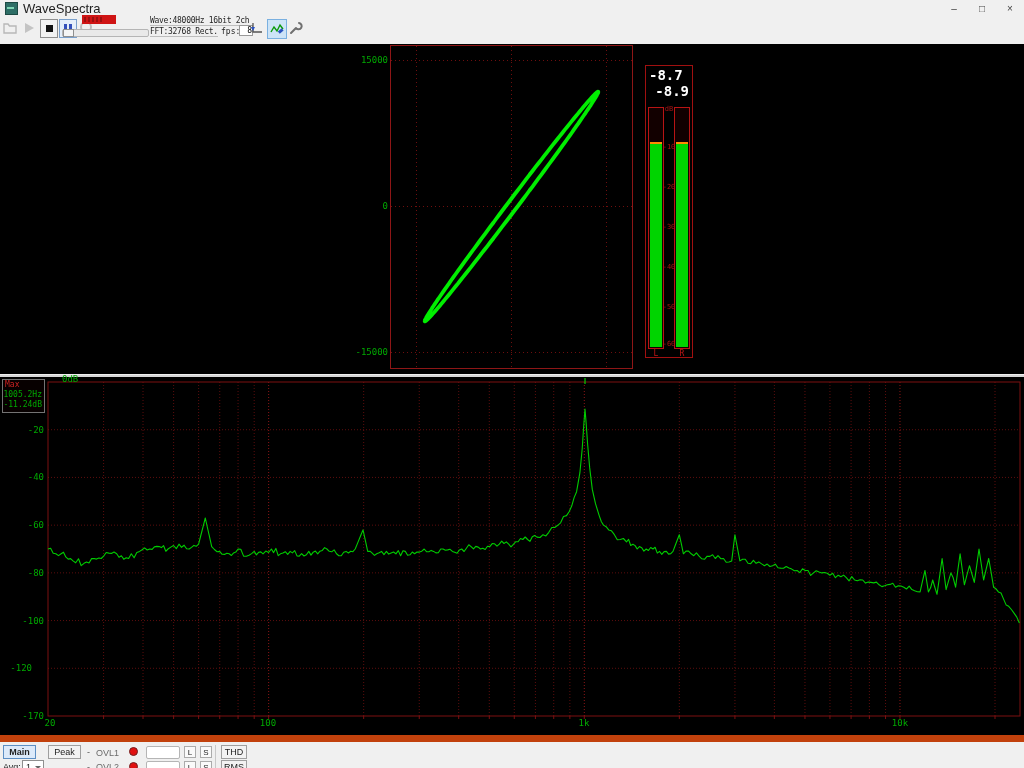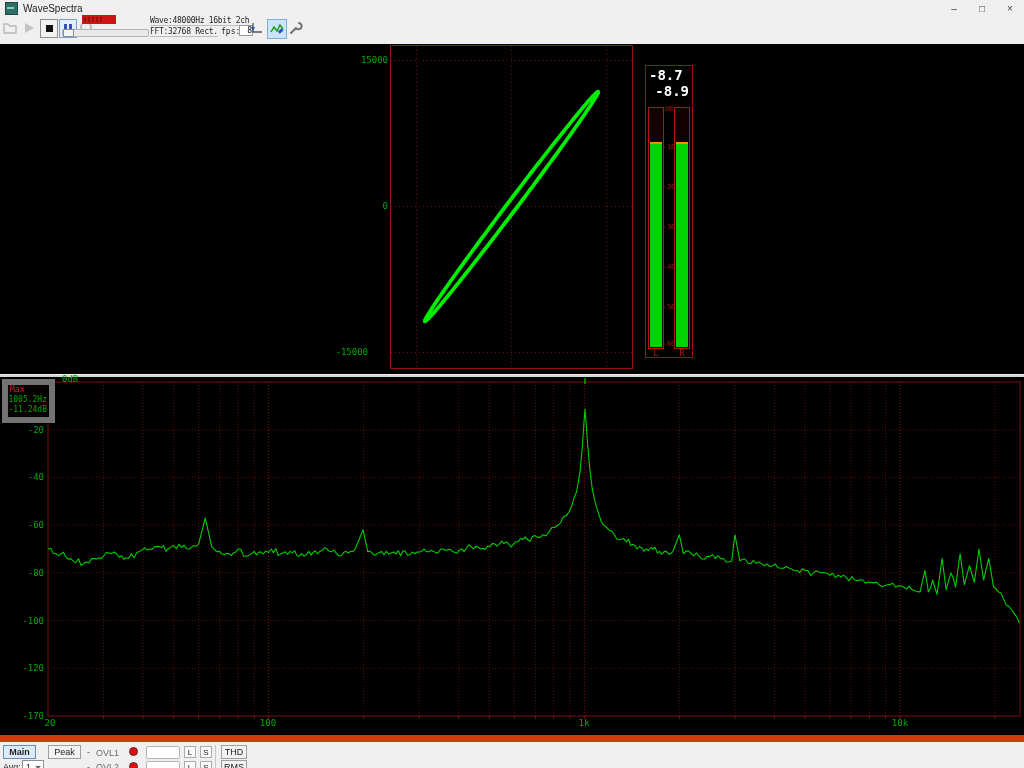--- a/index.html
+++ b/index.html
@@ -4,21 +4,21 @@
 <style>
   html,body{margin:0;padding:0;background:#333;}
   #app{position:relative;width:1024px;height:768px;background:#000;overflow:hidden;
        font-family:"Liberation Sans",sans-serif;-webkit-font-smoothing:none;}
   
   .titlebar{position:absolute;left:0;top:0;width:1024px;height:16px;background:#f0f0f0;
             border-bottom:1px solid #e3e3e3;display:flex;align-items:center;}
   .app-icon{width:11px;height:11px;margin:0 5px;background:#2e6e66;border:1px solid #1c4a44;
             position:relative;flex:none;}
   .app-icon:after{content:"";position:absolute;left:1px;top:4px;width:7px;height:2px;background:#7fd7b5;}
-  .title-text{font-size:10px;color:#1d1d1d;}
+  .title-text{font-size:13px;color:#1d1d1d;}
   .win-btns{margin-left:auto;display:flex;height:16px;}
   .win-btn{width:28px;height:16px;display:flex;align-items:center;justify-content:center;
            font-size:10px;color:#444;cursor:default;}
   
   .toolbar{position:absolute;left:0;top:16px;width:1024px;height:28px;background:#f0f0f0;
            border-bottom:1px solid #cfcfcf;}
   .tbtn{position:absolute;top:3px;width:16px;height:17px;display:flex;align-items:center;justify-content:center;}
   .raised{background:#f2f2f2;border:1px solid #8f8f8f;}
   .paused{background:#e4eefa;border:1px solid #7aa0cc;}
   .stop-square{width:7px;height:7px;background:#111;}
@@ -56,21 +56,21 @@
   .m-cap{position:absolute;left:0;right:0;top:-2px;height:2px;background:#ff8c00;}
   .m-scale{position:absolute;left:16px;width:14px;text-align:center;
            font:7px "DejaVu Sans Mono",monospace;color:#a81414;}
   .m-lr{position:absolute;top:283px;width:18px;text-align:center;color:#c01616;
         font:8px "DejaVu Sans Mono",monospace;}
   
   .splitter{position:absolute;left:0;top:374px;width:1024px;height:3px;background:#d6d6d6;border-top:1px solid #efefef;}
   
   .spec{position:absolute;left:0;top:377px;width:1024px;height:358px;background:#000;overflow:visible;}
   .spec-svg{position:absolute;left:0;top:0;width:1024px;height:358px;}
-  .max-badge{position:absolute;left:2px;top:2px;width:41px;height:32px;border:6px solid #737373;
+  .max-badge{position:absolute;left:2px;top:2px;width:41px;height:32px;border:1px solid #737373;
              background:#070000;font-family:"DejaVu Sans Mono",monospace;font-size:8px;line-height:10px;}
   .max-badge .t{color:#cc2222;padding-left:2px;display:block;}
   .max-badge .v{color:#00a800;text-align:right;padding-right:2px;display:block;}
   .ylab{width:30px;text-align:right;}
   .xlab{width:40px;text-align:center;}
   
   .bbar{position:absolute;left:0;top:735px;width:1024px;height:33px;background:#f0f0f0;
         border-top:7px solid #c2410c;font-size:9px;color:#222;}
   .bbar .abs{position:absolute;}
   .btn{background:#f2f2f2;border:1px solid #9f9f9f;text-align:center;line-height:12px;height:14px;box-sizing:border-box;}
@@ -148,21 +148,21 @@
     <span class="rbtn" style="left:287px">
       <svg width="15" height="15" viewBox="0 0 15 15">
         <path d="M2 12 L7 7 M10 2 a3.2 3.2 0 1 1 -3 5.2" fill="none" stroke="#707070" stroke-width="2" stroke-linecap="round"></path>
       </svg>
     </span>
   </div>
 
   <div class="upper">
     <span class="glab liss-lab" style="left:348px;top:11px">15000</span>
     <span class="glab liss-lab" style="left:348px;top:157px">0</span>
-    <span class="glab liss-lab" style="left:328px;top:303px">-15000</span>
+    <span class="glab liss-lab" style="left:348px;top:303px">-15000</span>
     <svg id="liss-svg" class="liss-svg" viewBox="0 0 250 330">
         <line x1="6" y1="16.5" x2="247" y2="16.5" stroke="#6e0e0e" stroke-dasharray="1,3"></line>
         <line x1="6" y1="162.5" x2="247" y2="162.5" stroke="#6e0e0e" stroke-dasharray="1,3"></line>
         <line x1="6" y1="308.5" x2="247" y2="308.5" stroke="#6e0e0e" stroke-dasharray="1,3"></line>
         <line x1="31.5" y1="2" x2="31.5" y2="324" stroke="#6e0e0e" stroke-dasharray="1,3"></line>
         <line x1="126.5" y1="2" x2="126.5" y2="324" stroke="#6e0e0e" stroke-dasharray="1,3"></line>
         <line x1="221.5" y1="2" x2="221.5" y2="324" stroke="#6e0e0e" stroke-dasharray="1,3"></line>
         <rect x="5.5" y="1.5" width="242" height="323" fill="none" stroke="#8e1616"></rect>
         <path d="M126.5,154.5 L129.5,150.5 L132.6,146.5 L135.6,142.6 L138.6,138.6 L141.6,134.7 L144.5,130.8 L147.5,127.0 L150.4,123.2 L153.3,119.5 L156.2,115.8 L159.0,112.2 L161.8,108.6 L164.5,105.1 L167.2,101.6 L169.9,98.3 L172.5,95.0 L175.0,91.8 L177.5,88.7 L179.9,85.6 L182.3,82.7 L184.6,79.9 L186.8,77.1 L188.9,74.5 L191.0,72.0 L193.0,69.6 L194.9,67.3 L196.7,65.1 L198.4,63.0 L200.1,61.1 L201.6,59.3 L203.1,57.6 L204.5,56.0 L205.8,54.6 L206.9,53.3 L208.0,52.1 L209.0,51.1 L209.9,50.2 L210.7,49.4 L211.4,48.8 L211.9,48.3 L212.4,47.9 L212.8,47.7 L213.1,47.6 L213.2,47.7 L213.3,47.9 L213.2,48.3 L213.1,48.8 L212.8,49.4 L212.4,50.2 L211.9,51.1 L211.4,52.1 L210.7,53.3 L209.9,54.6 L209.0,56.0 L208.0,57.6 L206.9,59.3 L205.8,61.1 L204.5,63.0 L203.1,65.1 L201.6,67.3 L200.1,69.6 L198.4,72.0 L196.7,74.5 L194.9,77.1 L193.0,79.9 L191.0,82.7 L188.9,85.6 L186.8,88.7 L184.6,91.8 L182.3,95.0 L179.9,98.3 L177.5,101.6 L175.0,105.1 L172.5,108.6 L169.9,112.2 L167.2,115.8 L164.5,119.5 L161.8,123.2 L159.0,127.0 L156.2,130.8 L153.3,134.7 L150.4,138.6 L147.5,142.6 L144.5,146.5 L141.6,150.5 L138.6,154.5 L135.6,158.5 L132.6,162.5 L129.5,166.5 L126.5,170.5 L123.5,174.5 L120.4,178.5 L117.4,182.4 L114.4,186.4 L111.4,190.3 L108.5,194.2 L105.5,198.0 L102.6,201.8 L99.7,205.5 L96.8,209.2 L94.0,212.8 L91.2,216.4 L88.5,219.9 L85.8,223.4 L83.1,226.7 L80.5,230.0 L78.0,233.2 L75.5,236.3 L73.1,239.4 L70.7,242.3 L68.4,245.1 L66.2,247.9 L64.1,250.5 L62.0,253.0 L60.0,255.4 L58.1,257.7 L56.3,259.9 L54.6,262.0 L52.9,263.9 L51.4,265.7 L49.9,267.4 L48.5,269.0 L47.2,270.4 L46.1,271.7 L45.0,272.9 L44.0,273.9 L43.1,274.8 L42.3,275.6 L41.6,276.2 L41.1,276.7 L40.6,277.1 L40.2,277.3 L39.9,277.4 L39.8,277.3 L39.7,277.1 L39.8,276.7 L39.9,276.2 L40.2,275.6 L40.6,274.8 L41.1,273.9 L41.6,272.9 L42.3,271.7 L43.1,270.4 L44.0,269.0 L45.0,267.4 L46.1,265.7 L47.2,263.9 L48.5,262.0 L49.9,259.9 L51.4,257.7 L52.9,255.4 L54.6,253.0 L56.3,250.5 L58.1,247.9 L60.0,245.1 L62.0,242.3 L64.1,239.4 L66.2,236.3 L68.4,233.2 L70.7,230.0 L73.1,226.7 L75.5,223.4 L78.0,219.9 L80.5,216.4 L83.1,212.8 L85.8,209.2 L88.5,205.5 L91.2,201.8 L94.0,198.0 L96.8,194.2 L99.7,190.3 L102.6,186.4 L105.5,182.4 L108.5,178.5 L111.4,174.5 L114.4,170.5 L117.4,166.5 L120.4,162.5 L123.5,158.5 L126.5,154.5 Z" fill="none" stroke="#00ee00" stroke-width="3.8" stroke-linejoin="round"></path>
       </svg>
@@ -264,21 +264,21 @@
       <span class="t">Max</span>
       <span class="v">1005.2Hz</span>
       <span class="v">-11.24dB</span>
     </div>
     <span class="glab" style="left:62px;top:-3px">0dB</span>
     <span class="glab ylab" style="left:14px;top:48px">-20</span>
     <span class="glab ylab" style="left:14px;top:95px">-40</span>
     <span class="glab ylab" style="left:14px;top:143px">-60</span>
     <span class="glab ylab" style="left:14px;top:191px">-80</span>
     <span class="glab ylab" style="left:14px;top:239px">-100</span>
-    <span class="glab ylab" style="left:14px;top:286px">-120</span>
+    <span class="glab ylab" style="left:2px;top:286px">-120</span>
     <span class="glab ylab" style="left:14px;top:334px">-170</span>
     <span class="glab xlab" style="left:30px;top:341px">20</span>
     <span class="glab xlab" style="left:248px;top:341px">100</span>
     <span class="glab xlab" style="left:564px;top:341px">1k</span>
     <span class="glab xlab" style="left:880px;top:341px">10k</span>
   </div>
 
   <div class="bbar">
     <span class="abs btn blue" style="left:3px;top:3px;width:33px">Main</span>
     <span class="abs btn" style="left:48px;top:3px;width:33px">Peak</span>

